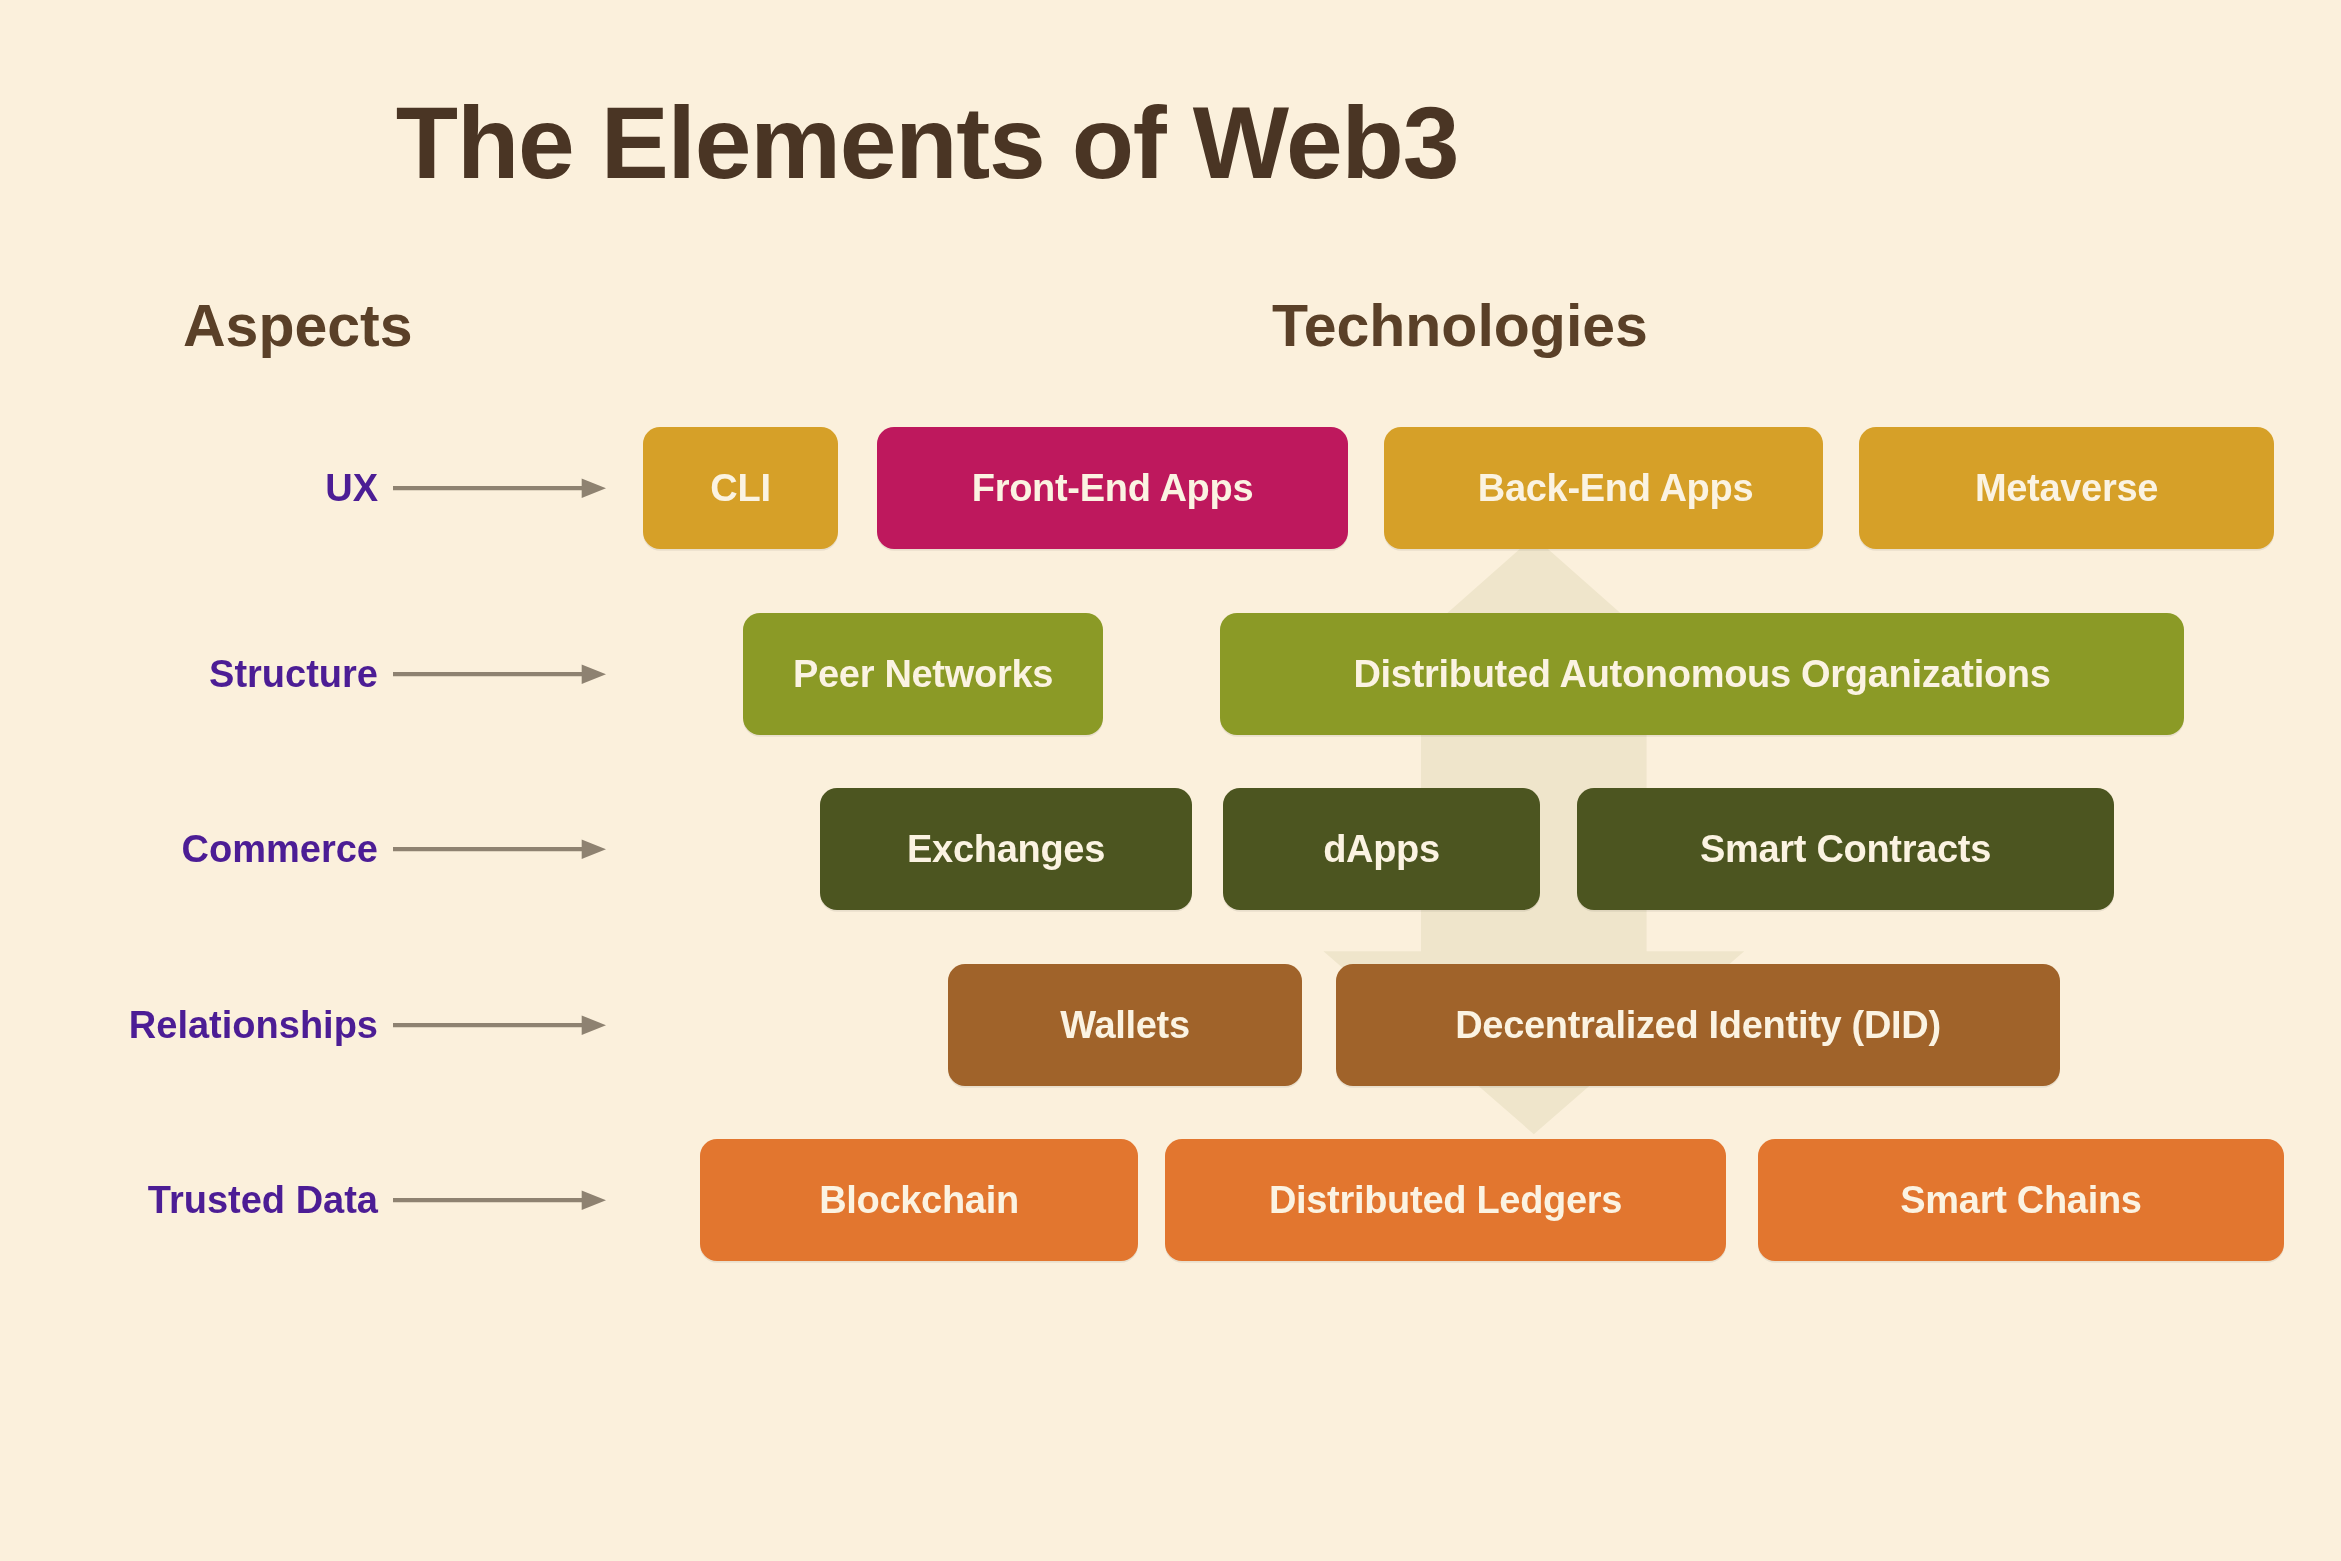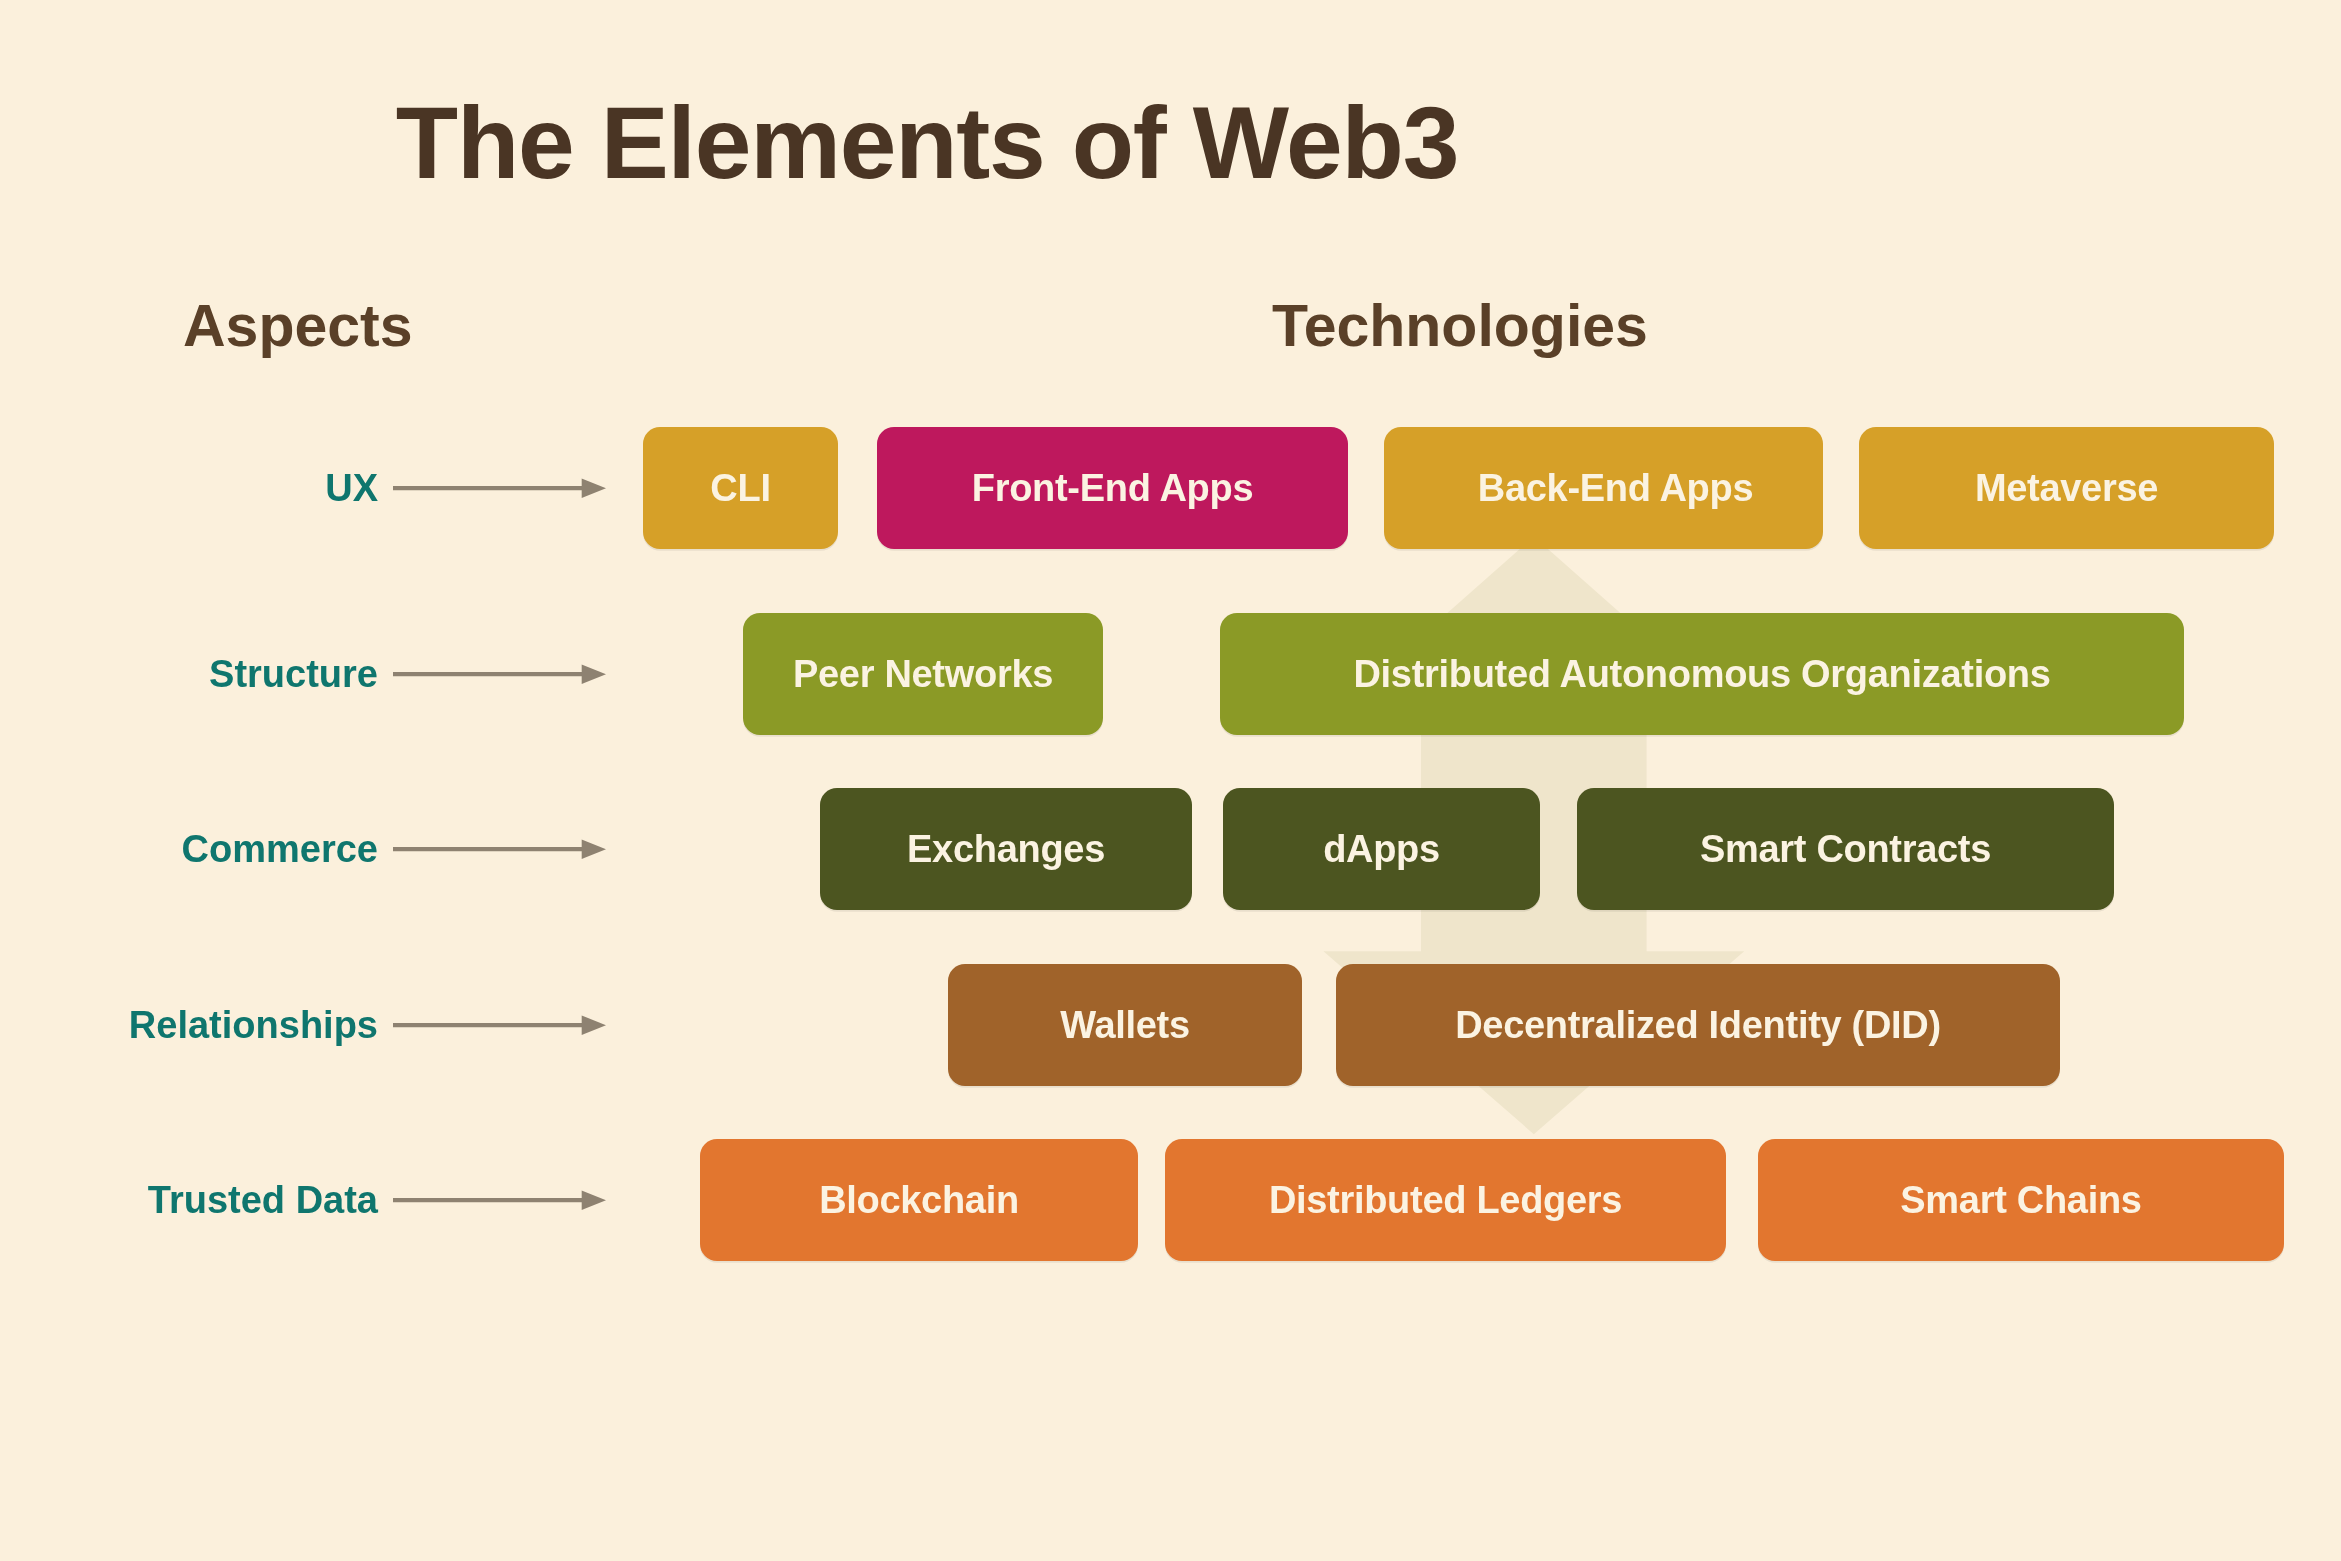--- a/index.html
+++ b/index.html
@@ -62,21 +62,21 @@
   #row-4 { top:1139px; }
 
   
   .aspect-label {
     position:absolute;
     left:0;
     width:378px;
     text-align:right;
     font-size:38px;
     font-weight:bold;
-    color:#0f766e;
+    color:#4c1d95;
     white-space:nowrap;
     line-height:1;
   }
 
   
   .connector {
     position:absolute;
     left:393px;
     width:213px;
     height:24.4px;

